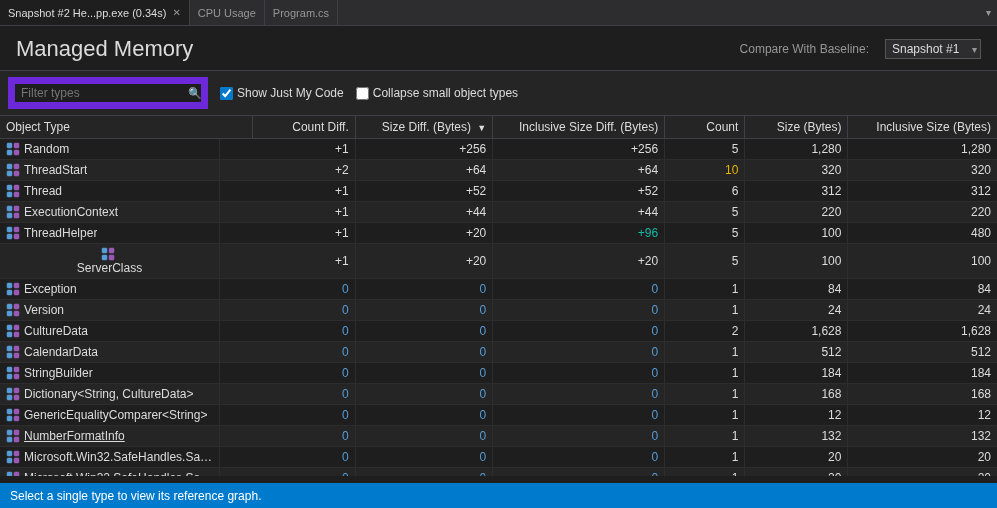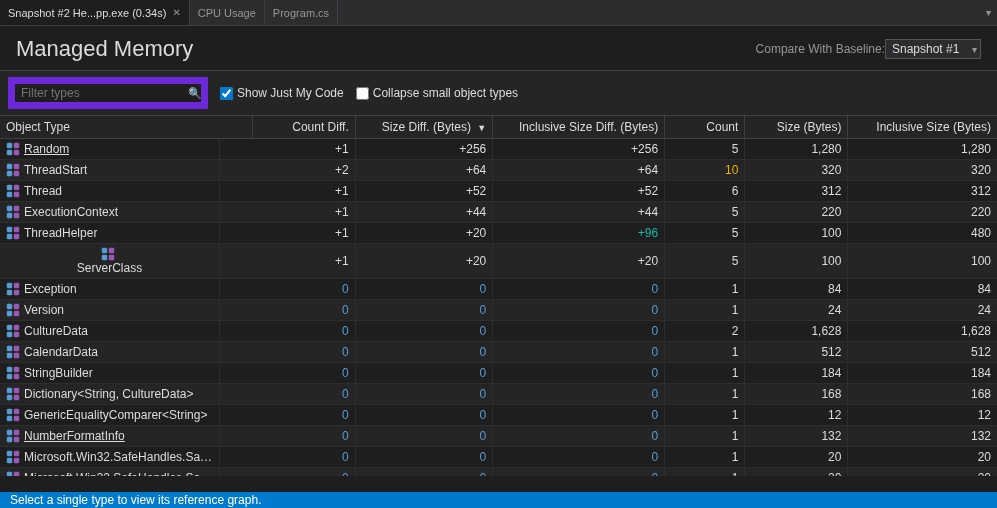--- a/index.html
+++ b/index.html
@@ -59,21 +59,21 @@
       justify-content: space-between;
     }
     .page-title {
       font-size: 22px;
       font-weight: 400;
       color: #dcdcdc;
     }
     .compare-area {
       display: flex;
       align-items: center;
-      gap: 0;
+      gap: 16px;
       font-size: 12px;
       color: #969696;
     }
     .compare-select-wrapper {
       position: relative;
       display: inline-block;
     }
     .compare-select-wrapper::after {
       content: '▾';
       position: absolute;
@@ -204,21 +204,21 @@
     
     .status-bar {
       position: fixed;
       bottom: 0;
       left: 0;
       width: 997px;
       background: #007acc;
       color: #fff;
       font-size: 12px;
       padding: 4px 10px;
-      height: 16px;
+      height: 25px;
       display: flex;
       align-items: center;
     }
 
     
     .table-container::-webkit-scrollbar {
       width: 14px;
     }
     .table-container::-webkit-scrollbar-track {
       background: #3e3e42;
@@ -295,21 +295,21 @@
         <th class="col-size">
           <span>Size (Bytes)</span>
         </th>
         <th class="col-incl-size">
           <span>Inclusive Size (Bytes)</span>
         </th>
       </tr>
     </thead>
     <tbody id="table-body">
     <tr>
-          <td class="col-type" style="display: flex;  text-decoration: underline;">
+          <td class="col-type" style="display: flex; ">
             <span style="display: inline-flex; align-items: center; margin-right: 4px; vertical-align: middle;">
               <svg width="14" height="14" viewBox="0 0 14 14" xmlns="http://www.w3.org/2000/svg">
     <rect x="1" y="1" width="5" height="5" fill="#569cd6" stroke="#569cd6" stroke-width="0.5" rx="1"></rect>
     <rect x="8" y="1" width="5" height="5" fill="#9b59b6" stroke="#9b59b6" stroke-width="0.5" rx="1"></rect>
     <rect x="1" y="8" width="5" height="5" fill="#569cd6" stroke="#569cd6" stroke-width="0.5" rx="1"></rect>
     <rect x="8" y="8" width="5" height="5" fill="#9b59b6" stroke="#9b59b6" stroke-width="0.5" rx="1"></rect>
   </svg>
             </span>
             <span style="overflow: hidden; text-overflow: ellipsis;">Random</span>
           </td>

